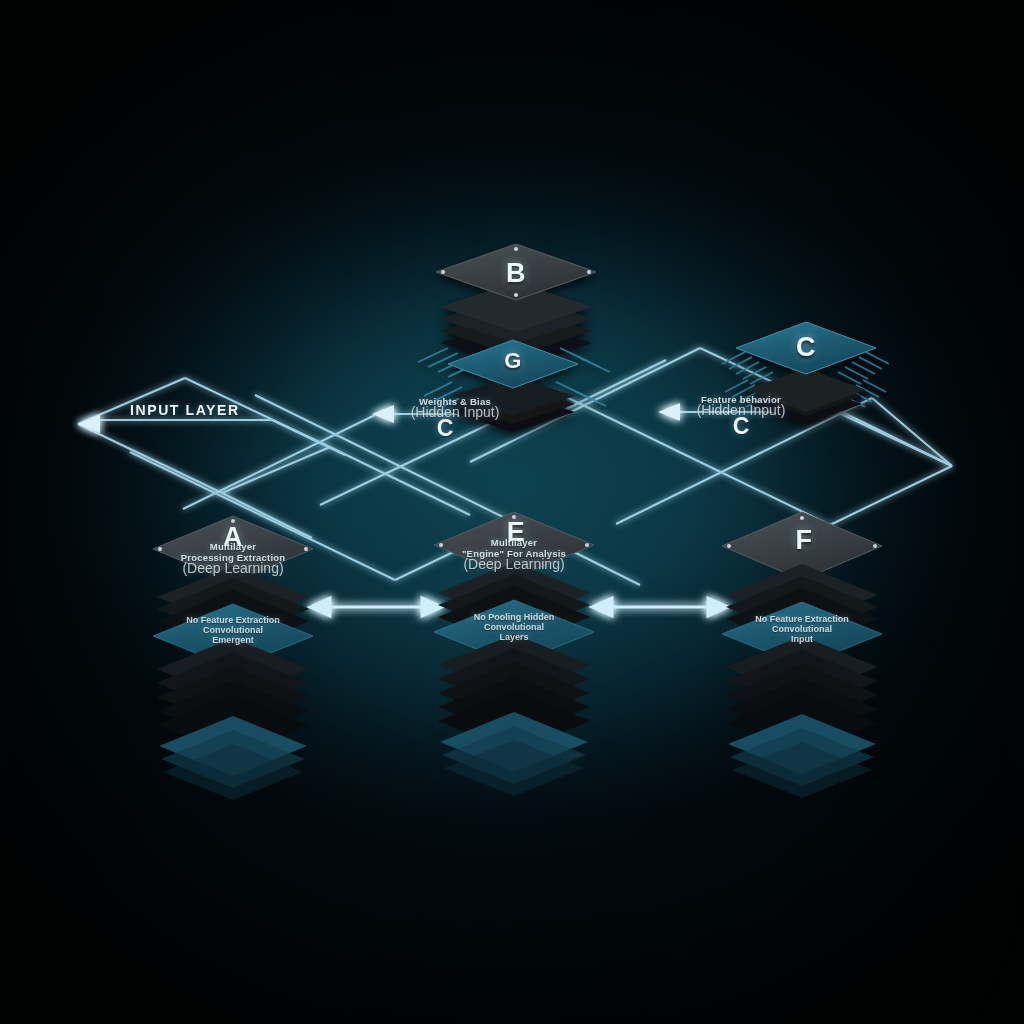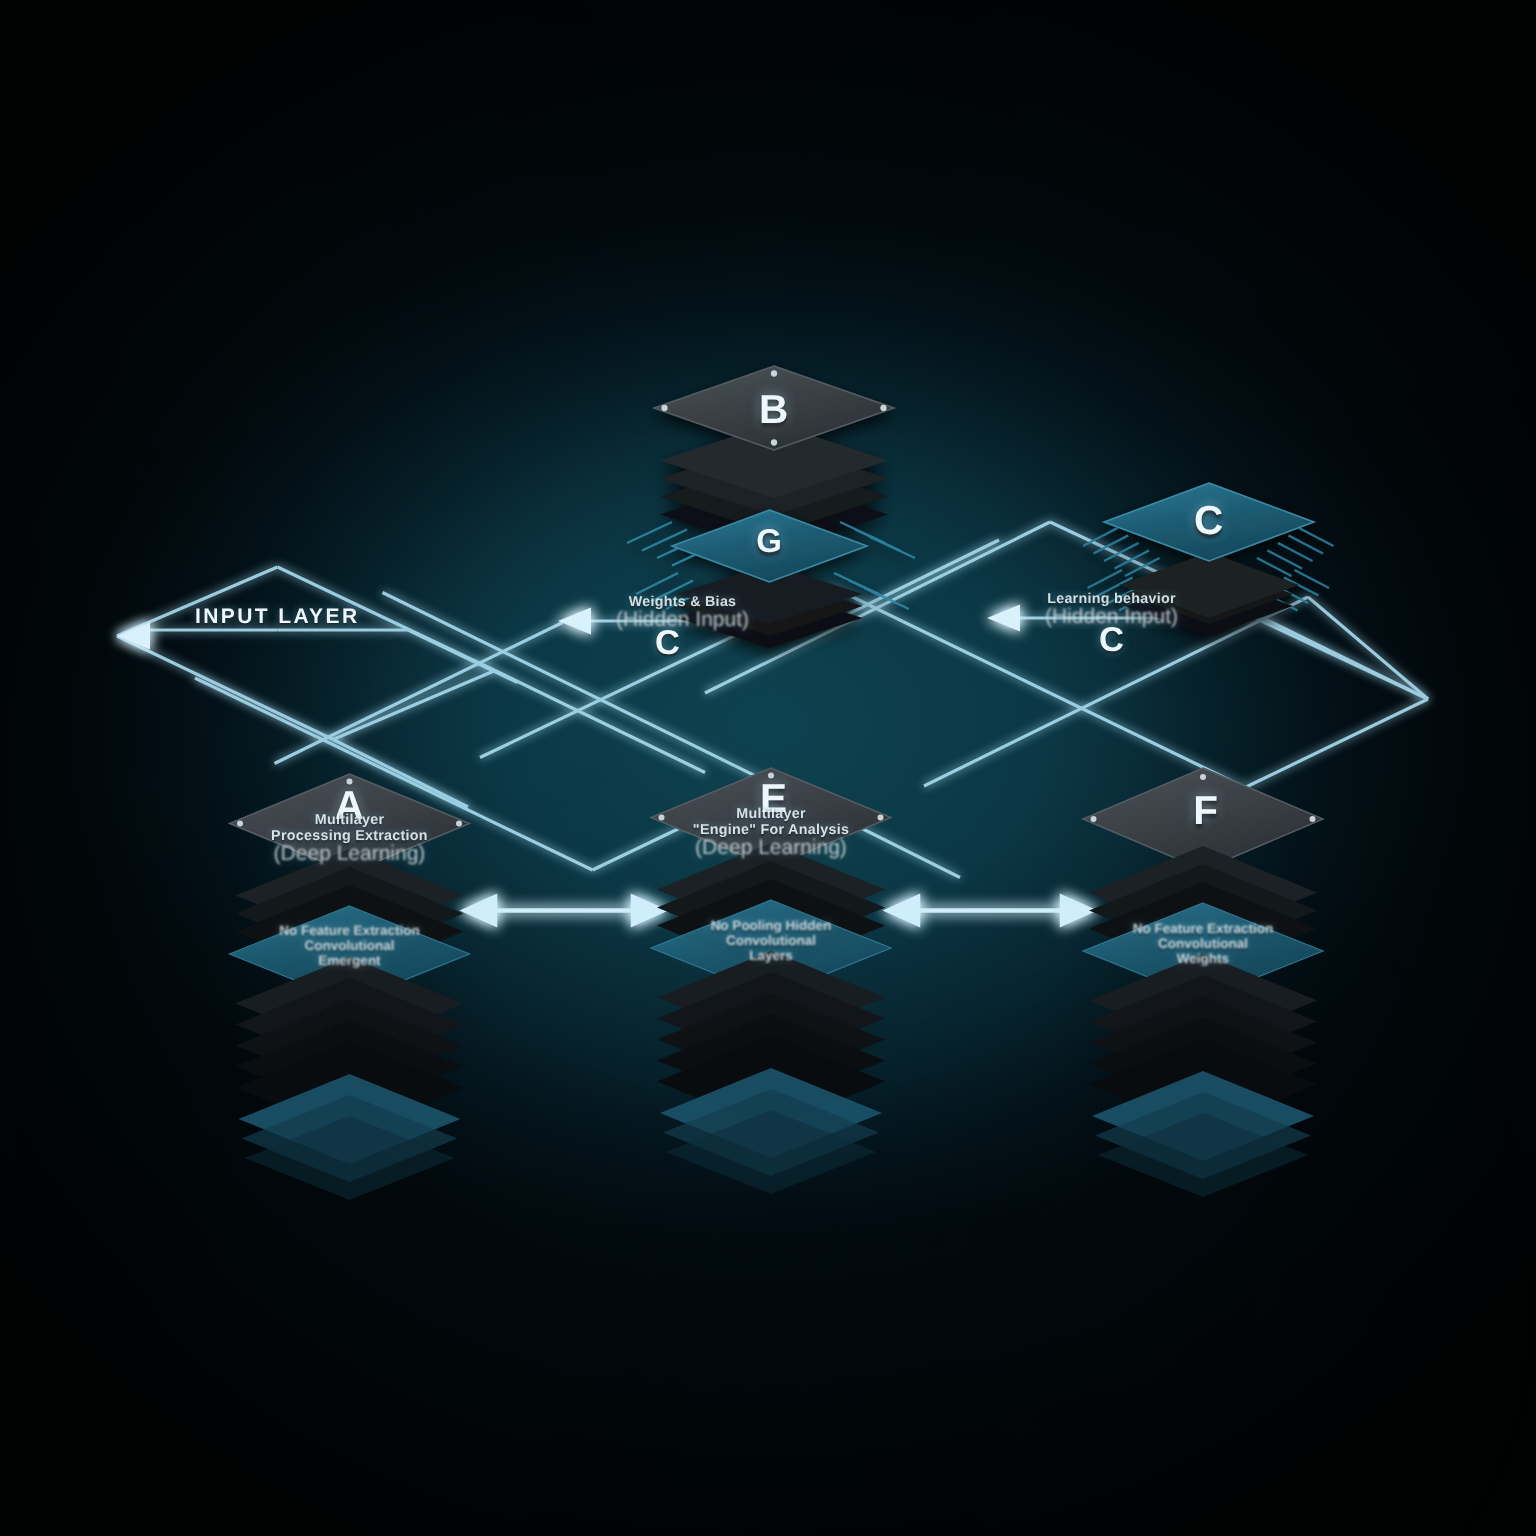--- a/index.html
+++ b/index.html
@@ -259,21 +259,21 @@
   </svg>
 
   <div id="labels">
 
     <div class="lbl lbl-big" style="left:130px;top:402px;width:200px;text-align:left;">INPUT LAYER</div>
 
     <div class="lbl lbl-sm" style="left:385px;top:396px;width:140px;">Weights &amp; Bias</div>
     <div class="lbl lbl-sm2" style="left:385px;top:407px;width:140px;">(Hidden Input)</div>
     <div class="lbl lbl-c" style="left:405px;top:415px;width:80px;">C</div>
 
-    <div class="lbl lbl-sm" style="left:665px;top:394px;width:152px;">Learning behavior</div>
+    <div class="lbl lbl-sm" style="left:665px;top:394px;width:152px;">Feature behavior</div>
     <div class="lbl lbl-sm2" style="left:665px;top:405px;width:152px;">(Hidden Input)</div>
     <div class="lbl lbl-c" style="left:701px;top:413px;width:80px;">C</div>
 
     <div class="lbl lbl-node" style="left:193px;top:522px;width:80px;">A</div>
     <div class="lbl lbl-node" style="left:476px;top:517px;width:80px;">E</div>
     <div class="lbl lbl-node" style="left:764px;top:525px;width:80px;">F</div>
     <div class="lbl lbl-node" style="left:476px;top:258px;width:80px;">B</div>
     <div class="lbl lbl-node" style="left:473px;top:348px;width:80px;font-size:22px;">G</div>
     <div class="lbl lbl-node" style="left:766px;top:332px;width:80px;">C</div>
 
@@ -286,17 +286,17 @@
 
     <div class="lbl lbl-sm" style="left:444px;top:537px;width:140px;">Multilayer</div>
     <div class="lbl lbl-sm" style="left:434px;top:548px;width:160px;">"Engine" For Analysis</div>
     <div class="lbl lbl-sm2" style="left:444px;top:559px;width:140px;">(Deep Learning)</div>
     <div class="lbl lbl-mid" style="left:444px;top:612px;width:140px;">No Pooling Hidden</div>
     <div class="lbl lbl-mid" style="left:444px;top:622px;width:140px;">Convolutional</div>
     <div class="lbl lbl-mid" style="left:444px;top:632px;width:140px;">Layers</div>
 
     <div class="lbl lbl-mid" style="left:732px;top:614px;width:140px;">No Feature Extraction</div>
     <div class="lbl lbl-mid" style="left:732px;top:624px;width:140px;">Convolutional</div>
-    <div class="lbl lbl-mid" style="left:732px;top:634px;width:140px;">Weights</div>
+    <div class="lbl lbl-mid" style="left:732px;top:634px;width:140px;">Input</div>
   </div>
 
   <div id="vign"></div>
 </div>
 
 </body></html>

